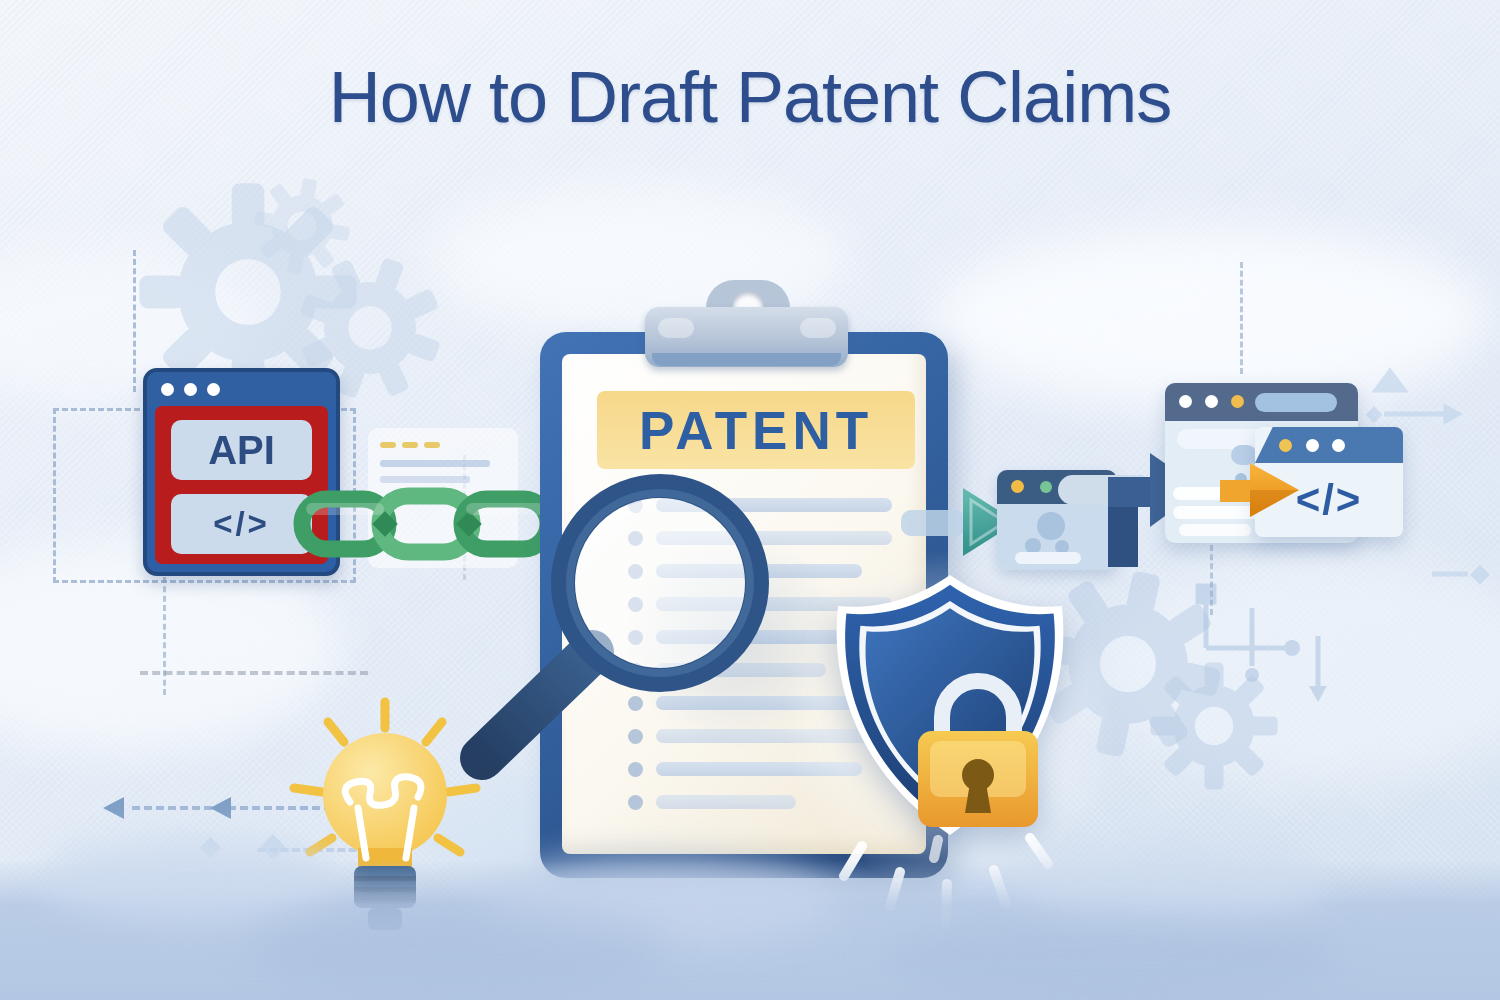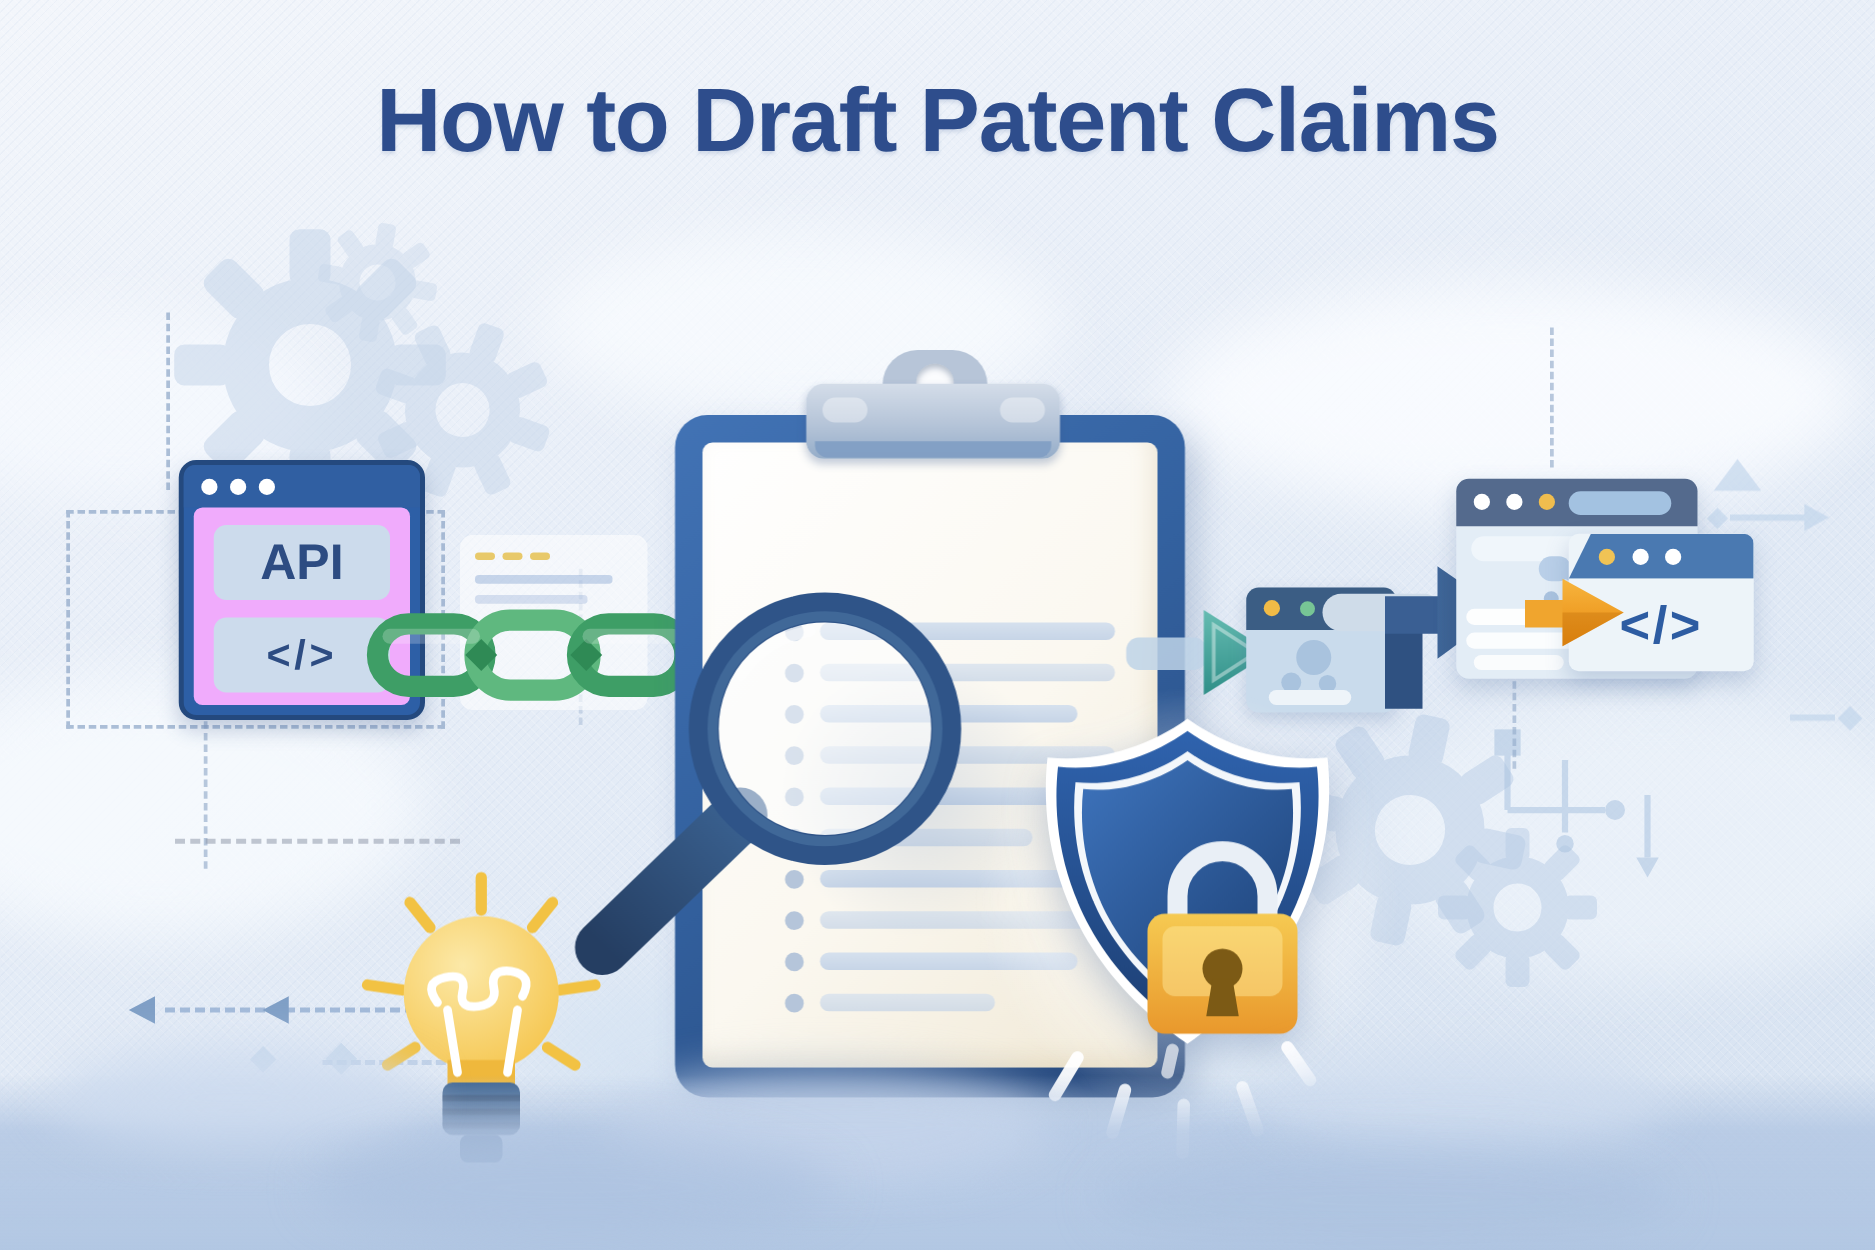--- a/index.html
+++ b/index.html
@@ -7,31 +7,31 @@
     background:linear-gradient(160deg,#f3f6fb 0%,#e9eff8 35%,#e0e9f5 65%,#d6e2f1 100%);
     font-family:"Liberation Sans",sans-serif;}
   .abs{position:absolute;}
   .hatch{inset:0;background:
     repeating-linear-gradient(45deg,rgba(255,255,255,.16) 0 1px,transparent 1px 5px),
     repeating-linear-gradient(-45deg,rgba(170,192,222,.10) 0 1px,transparent 1px 5px);}
   .cloud{border-radius:50%;filter:blur(24px);}
   .band{left:0;top:860px;width:1500px;height:140px;
     background:linear-gradient(180deg,rgba(181,201,228,0) 0%,rgba(179,199,227,.85) 32%,#b2c7e3 100%);}
   .hump{border-radius:50%;filter:blur(18px);}
-  .title{left:0;right:0;text-align:center;font-weight:bold;color:#2e4d8c;
+  .title{left:0;right:0;text-align:center;font-weight:normal;color:#2e4d8c;
     text-shadow:0 2px 3px rgba(84,110,160,.18);}
   .t1{top:56px;font-size:72px;letter-spacing:-1px;}
   .t2{top:150px;font-size:58px;letter-spacing:-1px;}
   .dash{border-color:#8da6c7;opacity:.7;}
   
   .api-win{left:143px;top:368px;width:189px;height:200px;background:#2d5fa6;
     border:4px solid #24497e;border-radius:14px;box-shadow:0 8px 16px rgba(60,90,140,.28);}
   .api-head{left:0;top:0;right:0;height:34px;border-radius:9px 9px 0 0;background:#305fa2;}
   .dot{border-radius:50%;}
-  .api-body{left:8px;right:8px;top:34px;bottom:8px;background:#f0abfc;border-radius:7px;}
+  .api-body{left:8px;right:8px;top:34px;bottom:8px;background:#b91c1c;border-radius:7px;}
   .api-panel{left:16px;right:16px;height:60px;background:#ccdbec;border-radius:10px;
     display:flex;align-items:center;justify-content:center;color:#2d4c82;font-weight:bold;}
   
   .cb-frame{left:540px;top:332px;width:408px;height:546px;border-radius:26px;
     background:linear-gradient(145deg,#4273b5 0%,#33619f 45%,#26477a 100%);
     box-shadow:10px 14px 26px rgba(70,100,150,.28);}
   .cb-paper{left:562px;top:354px;width:364px;height:500px;border-radius:8px;
     background:linear-gradient(135deg,#ffffff 0%,#fbf8f0 55%,#f0e8d5 100%);
     box-shadow:inset -6px -8px 16px rgba(190,170,120,.20);}
   .clip-neck{left:706px;top:280px;width:84px;height:52px;background:#b7c5d8;border-radius:28px 28px 0 0;}
@@ -175,20 +175,23 @@
   </svg>
 
   <div class="abs cb-frame"></div>
   <div class="abs cb-paper"></div>
   <div class="abs clip-neck"></div>
   <div class="abs clip-hole"></div>
   <div class="abs clip-bar"></div>
   <div class="abs clip-shine" style="left:658px;"></div>
   <div class="abs clip-shine" style="left:800px;"></div>
   <div class="abs clip-lip"></div>
+  <div class="abs banner">
+    <span>PATENT</span>
+  </div>
   <div class="abs" id="doc-lines" style="left:600px;top:490px;width:310px;height:340px;">
       <div class="abs rowdot" style="left: 28px; top: 8px;"></div>
       <div class="abs rowline" style="left: 56px; top: 8px; width: 236px;"></div>
       <div class="abs rowdot" style="left: 28px; top: 41px;"></div>
       <div class="abs rowline" style="left: 56px; top: 41px; width: 236px; opacity: 0.75;"></div>
       <div class="abs rowdot" style="left: 28px; top: 74px;"></div>
       <div class="abs rowline" style="left: 56px; top: 74px; width: 206px;"></div>
       <div class="abs rowdot" style="left: 28px; top: 107px;"></div>
       <div class="abs rowline" style="left: 56px; top: 107px; width: 236px; opacity: 0.75;"></div>
       <div class="abs rowdot" style="left: 28px; top: 140px;"></div>

